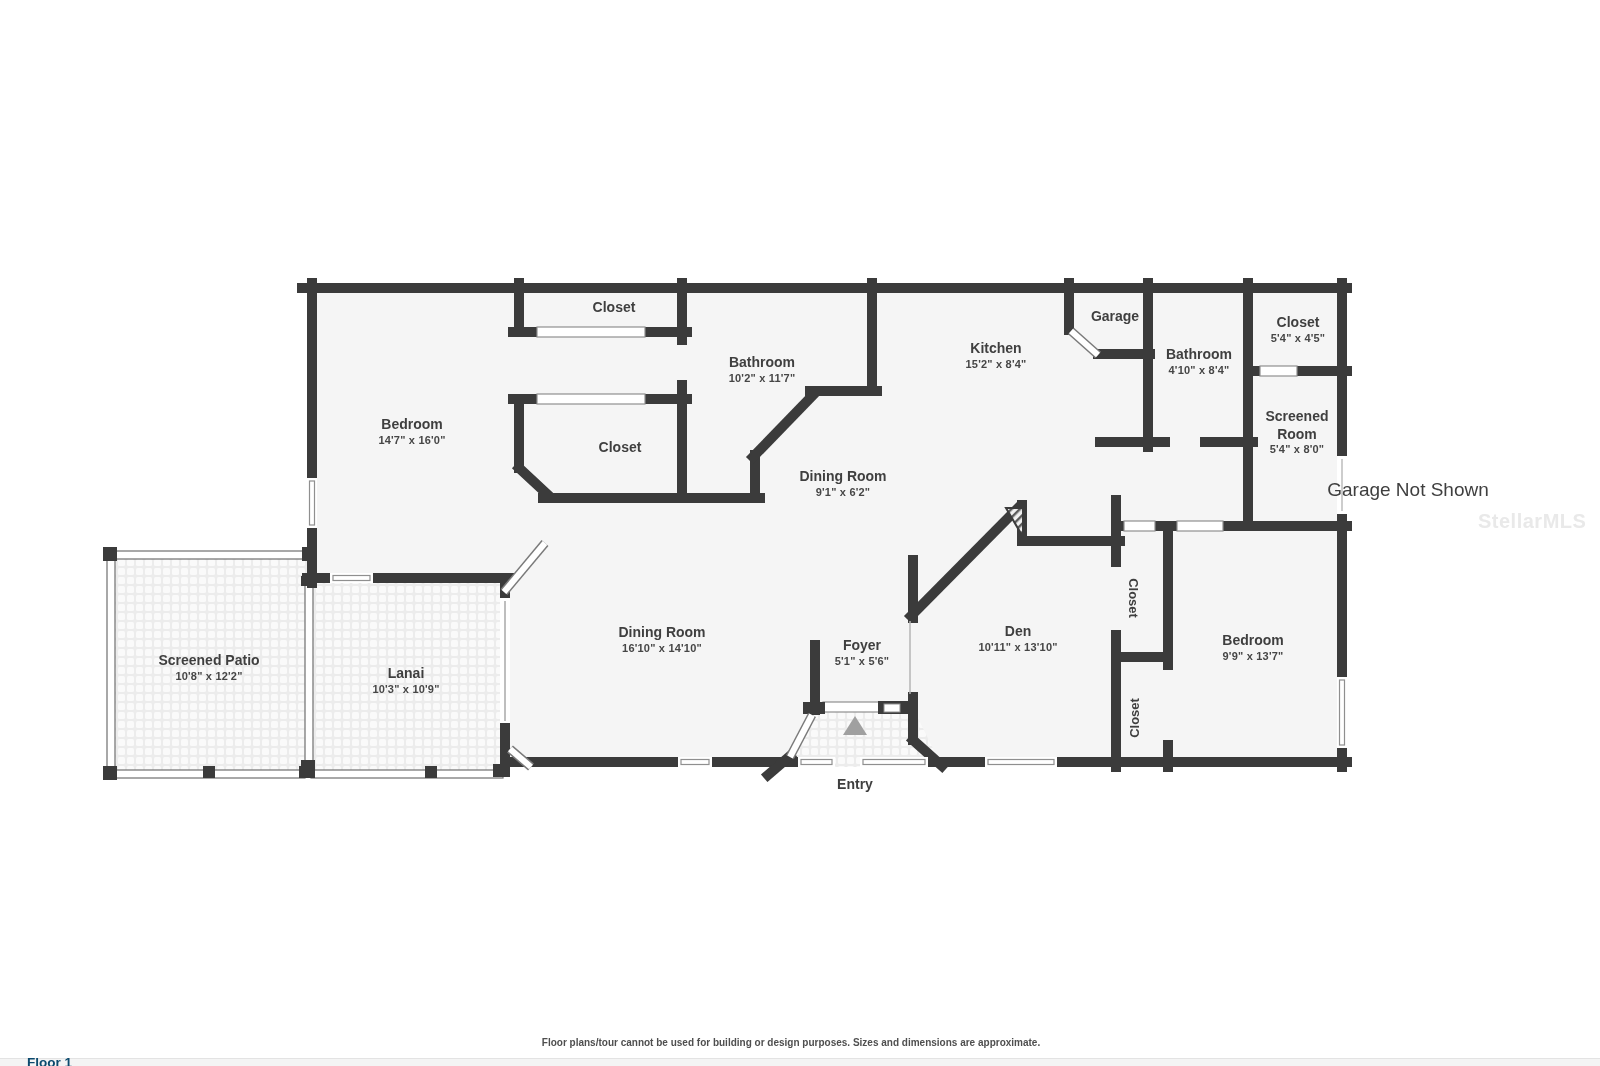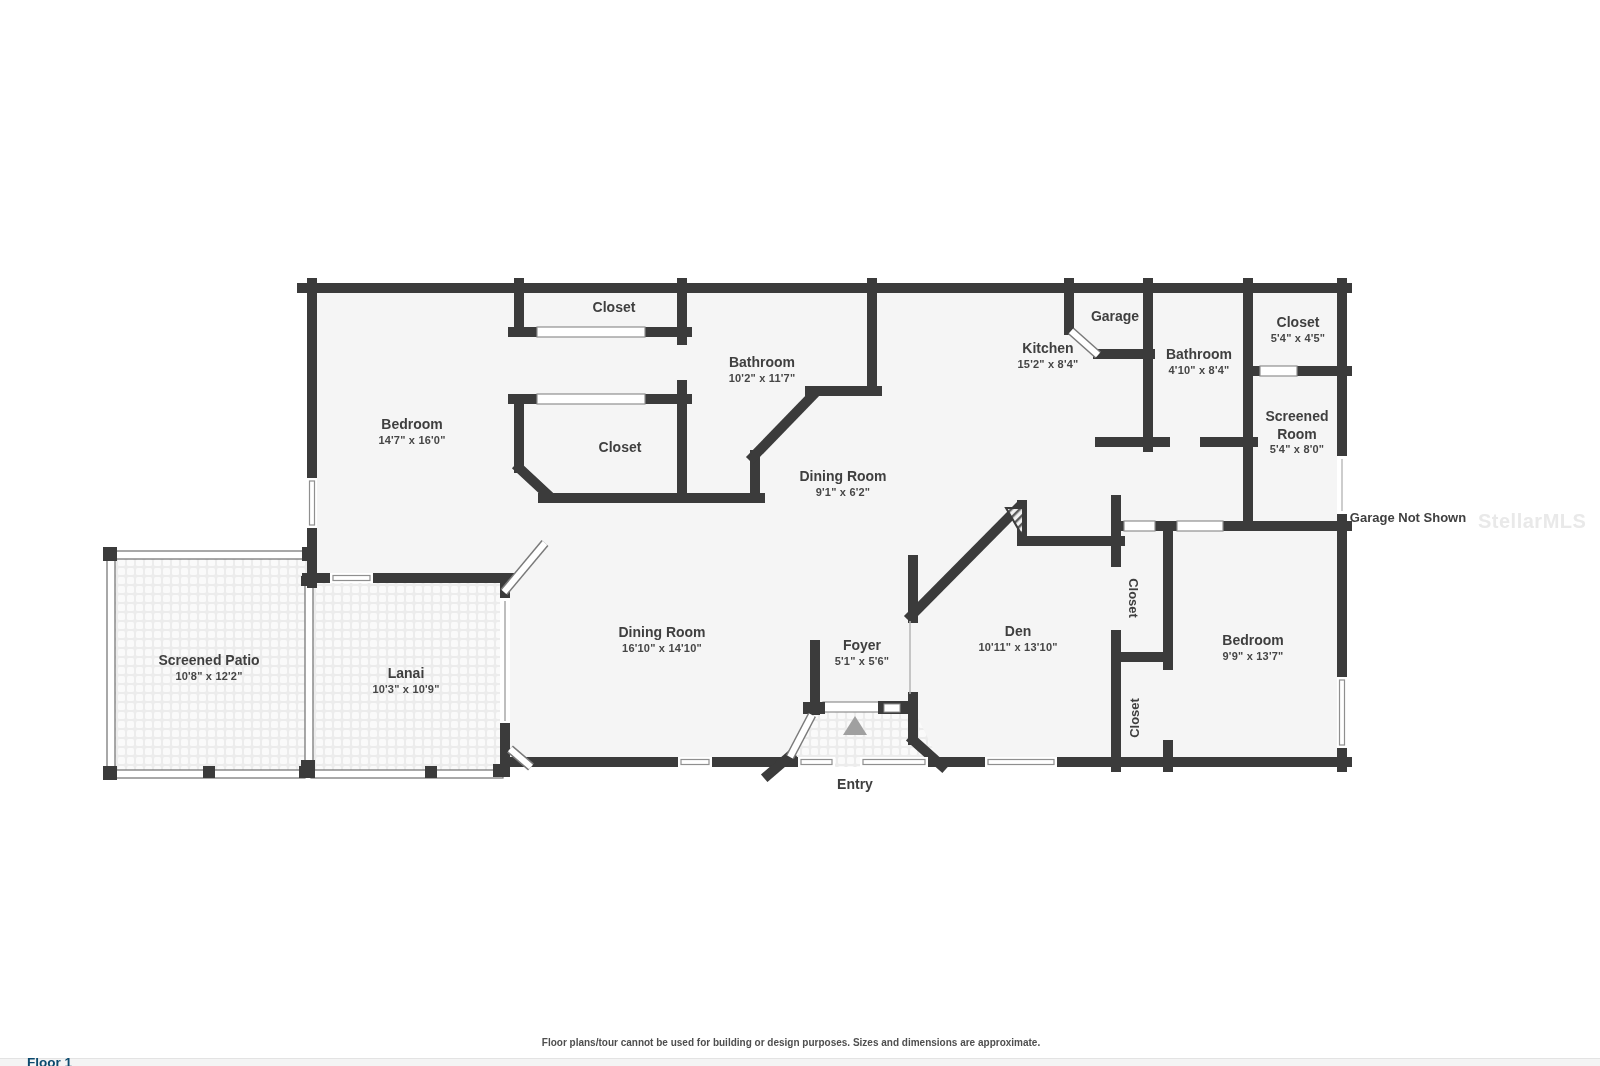--- a/index.html
+++ b/index.html
@@ -6,22 +6,22 @@
   #stage{position:relative;width:1600px;height:1066px;background:#ffffff;overflow:hidden;
          font-family:"Liberation Sans",sans-serif;}
   #plan-svg{position:absolute;left:0;top:0;}
   .room-label{position:absolute;transform:translateX(-50%);text-align:center;color:#3f3f3f;
               font-weight:700;font-size:14px;line-height:1.25;white-space:nowrap;z-index:5;}
   .room-label .room-dims{font-size:11px;font-weight:700;color:#464646;letter-spacing:.2px;}
   .room-label.wrap{white-space:normal;width:92px;}
   .vlabel{position:absolute;color:#3f3f3f;font-weight:700;font-size:13px;white-space:nowrap;z-index:5;}
   .vlabel.cw{transform:translate(-50%,-50%) rotate(90deg);}
   .vlabel.ccw{transform:translate(-50%,-50%) rotate(-90deg);}
-  .note{position:absolute;transform:translateX(-50%);color:#3f3f3f;font-weight:700;font-size:13px;
-        white-space:nowrap;z-index:5;margin-top:31px;}
+  .note{position:absolute;transform:translateX(-50%);color:#3f3f3f;font-weight:400;font-size:19px;
+        white-space:nowrap;z-index:5;}
   .watermark{position:absolute;color:#e9e9e9;font-weight:700;font-size:20px;letter-spacing:.5px;
              z-index:4;white-space:nowrap;}
   .floor-label{position:absolute;left:27px;top:1055px;font-size:13.5px;font-weight:700;color:#0c4a6e;z-index:5;}
   .disclaimer{position:absolute;left:791px;top:1037px;transform:translateX(-50%);font-size:10px;
               font-weight:700;color:#4f4f4f;z-index:5;white-space:nowrap;}
   .bottom-strip{position:absolute;left:0;bottom:0;width:100%;height:7px;background:#f4f4f4;
                 border-top:1px solid #e3e3e3;}
 </style>
 </head>
 <body>
@@ -192,21 +192,21 @@
 
   <div class="room-label" style="left:620px;top:439px;">
     <div>Closet</div>
   </div>
 
   <div class="room-label" style="left:843px;top:438px;margin-top:30px;">
     <div>Dining Room</div>
     <div class="room-dims">9'1" x 6'2"</div>
   </div>
 
-  <div class="room-label" style="left:1048px;top:340px;">
+  <div class="room-label" style="left:996px;top:340px;">
     <div>Kitchen</div>
     <div class="room-dims">15'2" x 8'4"</div>
   </div>
 
   <div class="room-label" style="left:1115px;top:308px;">
     <div>Garage</div>
   </div>
 
   <div class="room-label" style="left:1199px;top:346px;">
     <div>Bathroom</div>

